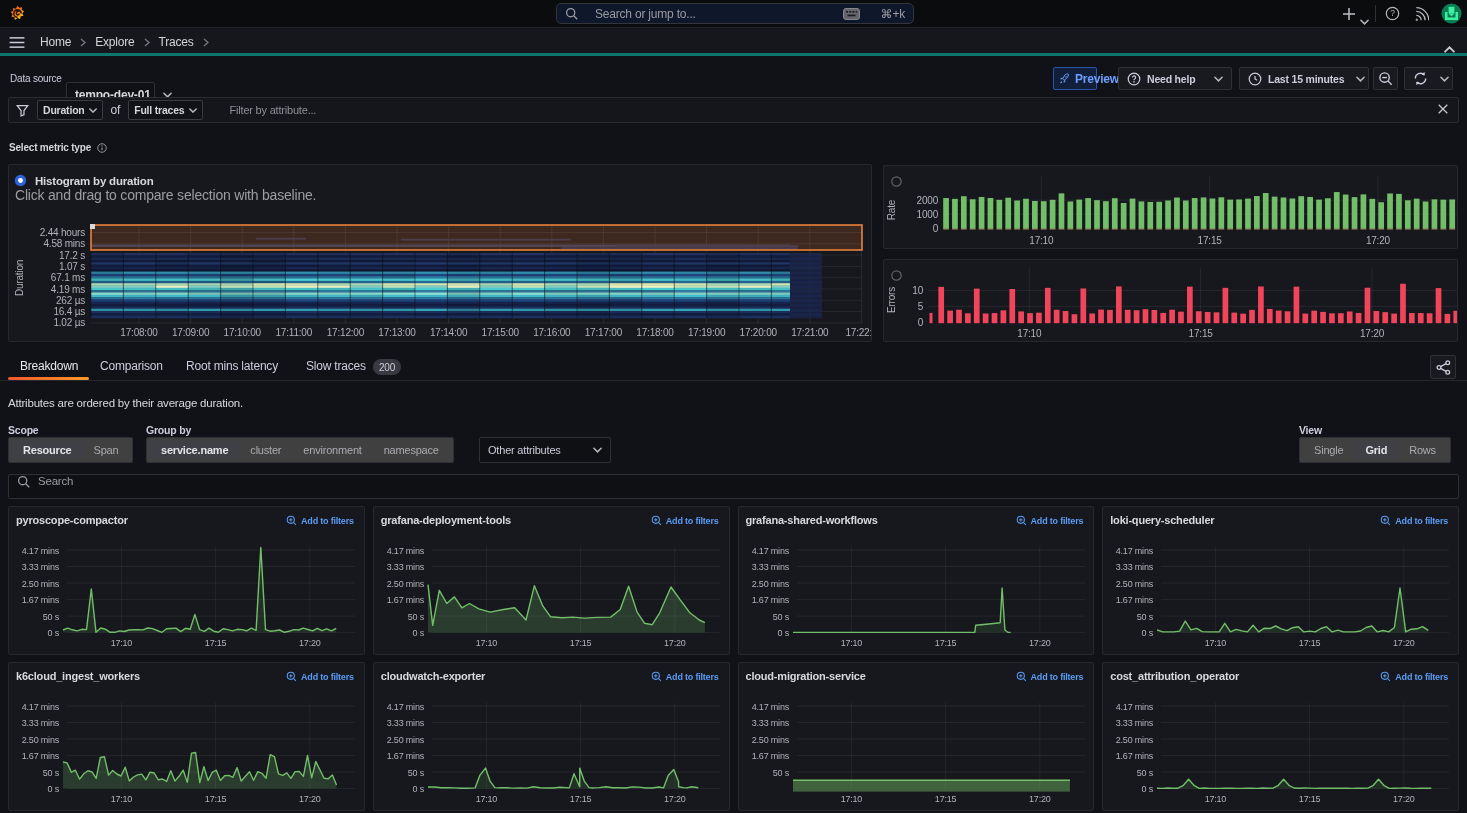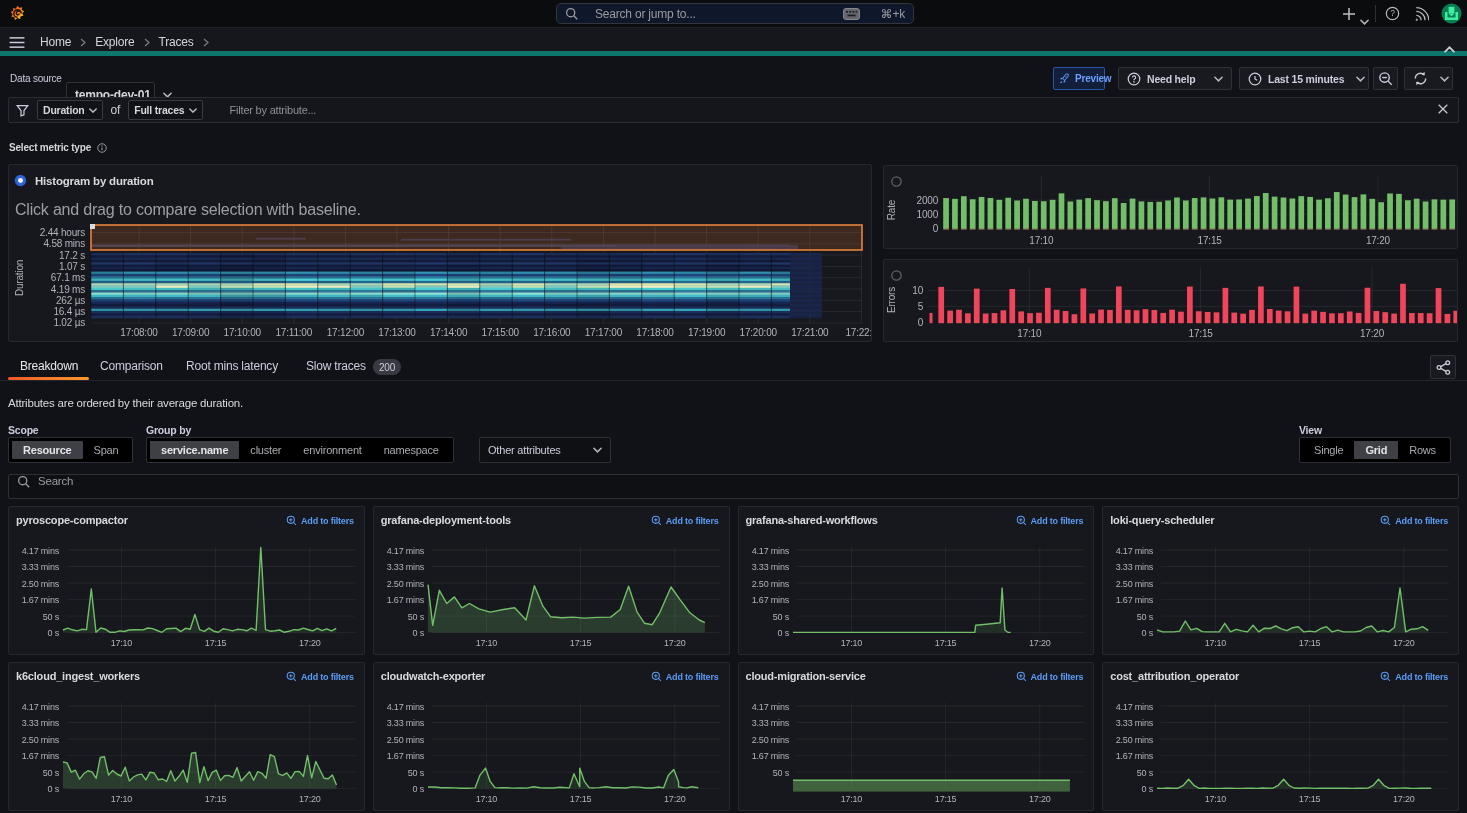--- a/index.html
+++ b/index.html
@@ -1,38 +1,38 @@
 <!DOCTYPE html>
 <html><head><meta charset="utf-8"><style>
 * {margin:0;padding:0;box-sizing:border-box}
 svg {flex-shrink:0}
 html,body {width:1467px;height:813px;background:#111217;font-family:"Liberation Sans",sans-serif;overflow:hidden}
 .root {position:relative;width:1467px;height:813px;background:#111217;color:#ccccdc;letter-spacing:-0.2px}
 .topbar {position:absolute;left:0;top:0;width:100%;height:28px;background:#0b0c0e;border-bottom:1px solid #212227}
-.navrow {position:absolute;left:0;top:28px;width:100%;height:28px;background:#16171d;border-bottom:5px solid #0f766e}
+.navrow {position:absolute;left:0;top:28px;width:100%;height:28px;background:#16171d;border-bottom:3px solid #0f766e}
 .sbox {position:absolute;left:556px;top:3px;width:358px;height:21px;background:#0f172a;border:1px solid #34353b;border-radius:5px;display:flex;align-items:center;padding:0 8px;gap:17px}
 .sbox .ph {color:#9a9ba1;font-size:12px}
 .kbdtxt {color:#9a9ba1;font-size:12px;margin-left:4px}
 .crumb {position:absolute;top:0;height:28px;display:flex;align-items:center;color:#d4d5da;font-size:12px;font-weight:500}
 .sep {margin:0 9px;display:flex;align-items:center}
 .btn {position:absolute;height:23px;border:1px solid #2e3036;background:#181a1f;border-radius:2px;display:flex;align-items:center;gap:6px;padding:0 8px;font-size:10.5px;font-weight:500;color:#ccccdc;white-space:nowrap}
 .selbox {position:absolute;height:25px;border:1px solid #2e3036;background:#0f1013;border-radius:2px;display:flex;align-items:center;gap:6px;padding:0 8px;font-size:12px;font-weight:700;color:#d5d6da;white-space:nowrap}
 .filterbar {position:absolute;left:8px;top:97px;width:1451px;height:26px;background:#15161b;border:1px solid #2a2c32;border-radius:2px;display:flex;align-items:center;padding:0 7px;gap:8px}
 .fsel {height:20px;border:1px solid #3a3b41;background:#111217;border-radius:2px;display:flex;align-items:center;gap:4px;padding:0 5px;font-size:10.5px;font-weight:700;color:#d5d6da;white-space:nowrap}
 .panel {position:absolute;background:#16181d;border:1px solid #26282e;border-radius:2px}
 .ax {font-size:10px;fill:#b2b3ba;font-family:"Liberation Sans",sans-serif}
 .hx {font-size:10px;fill:#b2b3ba;font-family:"Liberation Sans",sans-serif}
 .gax {font-size:9px;fill:#b2b3ba;font-family:"Liberation Sans",sans-serif}
 .axr {font-size:10px;fill:#b2b3ba;font-family:"Liberation Sans",sans-serif}
 .tab {position:absolute;font-size:12px;color:#ccccdc;font-weight:400}
 .gpanel {position:absolute;background:#16181d;border:1px solid #26282e;border-radius:2px}
 .gtitle {position:absolute;left:7px;top:7px;font-size:11px;font-weight:700;color:#d8d9dd}
 .addf {position:absolute;right:10px;top:8px;display:flex;align-items:center;gap:4px;color:#5b9cf5;font-size:9px;font-weight:700}
 .gchart {position:absolute;left:0;top:0}
-.seg {display:flex;align-items:center;height:26px;border:1px solid #2e3036;background:#000000;border-radius:2px;padding:3px}
+.seg {display:flex;align-items:center;height:26px;border:1px solid #2e3036;background:#404040;border-radius:2px;padding:3px}
 .seg .it {height:100%;display:flex;align-items:center;padding:0 11px;font-size:11px;color:#aaabb1;border-radius:1px}
 .seg .it.on {background:#3e4046;color:#e3e4e8;font-weight:700}
 .ctl-label {position:absolute;font-size:10.5px;font-weight:700;color:#ccccdc}
 </style></head><body>
 <div class="root">
 
 <div class="topbar">
 <div style="position:absolute;left:9px;top:5px"><svg width="17" height="17" viewBox="0 0 24 24">
           <defs>
             <linearGradient id="lg" x1="0" y1="0" x2="0.6" y2="1">
@@ -116,21 +116,21 @@
         </span></div>
 <div style="position:absolute;left:1444px;top:11px"><svg width="11" height="7" viewBox="0 0 10 6">
           <path d="M1 5l4-4 4 4" fill="none" stroke="#c9cad0" stroke-width="1.7" stroke-linecap="round"></path>
         </svg></div>
 </div>
 
 <div style="position:absolute;left:10px;top:73px;font-size:10px;color:#ccccdc">Data source</div>
 <div class="selbox" style="left:66px;top:82px;width:89px">tempo-dev-01<span style="flex:1"></span><svg width="9" height="6" viewBox="0 0 10 6">
         <path d="M1 1l4 4 4-4" fill="none" stroke="#b6b7bd" stroke-width="1.7" stroke-linecap="round"></path>
       </svg></div>
-<div class="btn" style="left:1053px;top:67px;width:52px;background:#121f3a;border-color:#2b53a8;color:#6e9fff;font-weight:700;padding:0 5px;gap:5px;font-size:10px"><svg width="11" height="11" viewBox="0 0 16 16">
+<div class="btn" style="left:1053px;top:67px;width:44px;background:#121f3a;border-color:#2b53a8;color:#6e9fff;font-weight:700;padding:0 5px;gap:5px;font-size:12px"><svg width="11" height="11" viewBox="0 0 16 16">
         <g fill="none" stroke="#6e9fff" stroke-width="1.4">
           <path d="M9 2.5c2.5-1.5 4.5-1 4.5-1s.5 2-1 4.5L8 10.5 5.5 8z"></path>
           <path d="M5.5 8l-3 .8 2-2.2M8 10.5l-.8 3 2.2-2"></path>
           <path d="M3.6 12.4c-1 .9-1.3 2-1.3 2s1.1-.3 2-1.3"></path>
         </g>
         <circle cx="10.2" cy="5.8" r="1" fill="#6e9fff"></circle>
       </svg>Preview</div>
 <div class="btn" style="left:1118px;top:67px;width:114px;font-weight:700"><svg width="14" height="14" viewBox="0 0 16 16">
         <circle cx="8" cy="8" r="6.6" fill="none" stroke="#ccccdc" stroke-width="1.4"></circle>
         <path d="M6.3 6.2a1.8 1.8 0 1 1 2.4 1.7c-.5.2-.7.5-.7 1v.4" fill="none" stroke="#ccccdc" stroke-width="1.3"></path>
@@ -195,21 +195,21 @@
       </svg></div>
 
 <div class="panel" style="left:8px;top:164px;width:864px;height:178px">
 <div style="position:absolute;left:5px;top:9px;display:flex;align-items:center;gap:8px">
         <svg width="13" height="13" viewBox="0 0 16 16">
           <circle cx="8" cy="8" r="7" fill="#2d62d9"></circle>
           <circle cx="8" cy="8" r="3" fill="#fff"></circle>
         </svg>
         <span style="font-size:11.5px;font-weight:700;color:#d8d9dd">Histogram by duration</span>
       </div>
-<div style="position:absolute;left:6px;top:36px;font-size:16px;color:#9d9ea3">Click and drag to compare selection with baseline.</div>
+<div style="position:absolute;left:6px;top:22px;font-size:14px;color:#9d9ea3">Click and drag to compare selection with baseline.</div>
 <svg width="862" height="176" viewBox="0 0 862 176" style="position:absolute;left:0;top:0">
         <line x1="82.0" y1="67.5" x2="853.0" y2="67.5" stroke="rgba(204,204,220,0.09)" stroke-width="1"></line>
         <line x1="82.0" y1="78.8" x2="853.0" y2="78.8" stroke="rgba(204,204,220,0.09)" stroke-width="1"></line>
         <line x1="82.0" y1="90.1" x2="853.0" y2="90.1" stroke="rgba(204,204,220,0.09)" stroke-width="1"></line>
         <line x1="82.0" y1="101.4" x2="853.0" y2="101.4" stroke="rgba(204,204,220,0.09)" stroke-width="1"></line>
         <line x1="82.0" y1="112.7" x2="853.0" y2="112.7" stroke="rgba(204,204,220,0.09)" stroke-width="1"></line>
         <line x1="82.0" y1="124.0" x2="853.0" y2="124.0" stroke="rgba(204,204,220,0.09)" stroke-width="1"></line>
         <line x1="82.0" y1="135.3" x2="853.0" y2="135.3" stroke="rgba(204,204,220,0.09)" stroke-width="1"></line>
         <line x1="82.0" y1="146.6" x2="853.0" y2="146.6" stroke="rgba(204,204,220,0.09)" stroke-width="1"></line>
         <line x1="82.0" y1="157.9" x2="853.0" y2="157.9" stroke="rgba(204,204,220,0.09)" stroke-width="1"></line>

